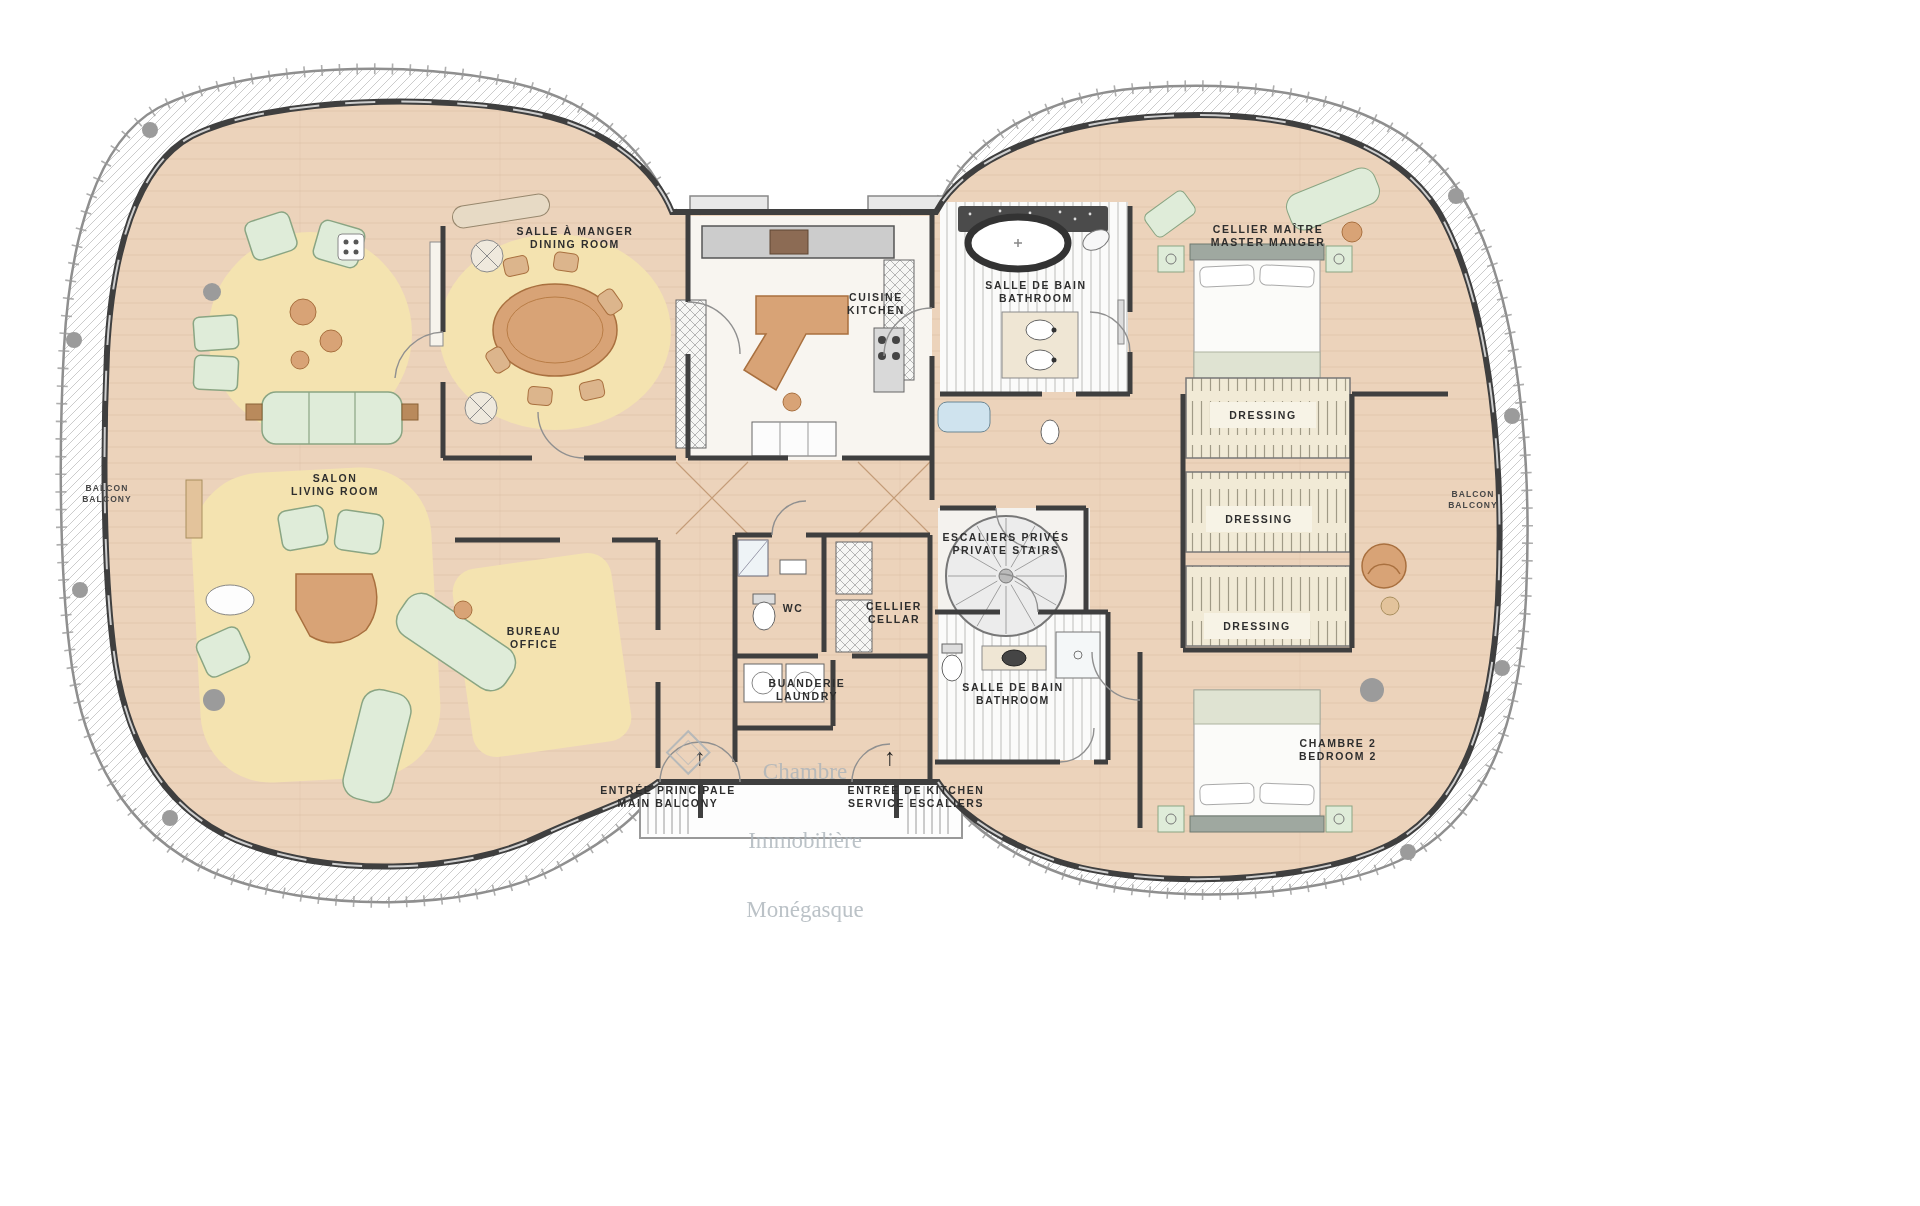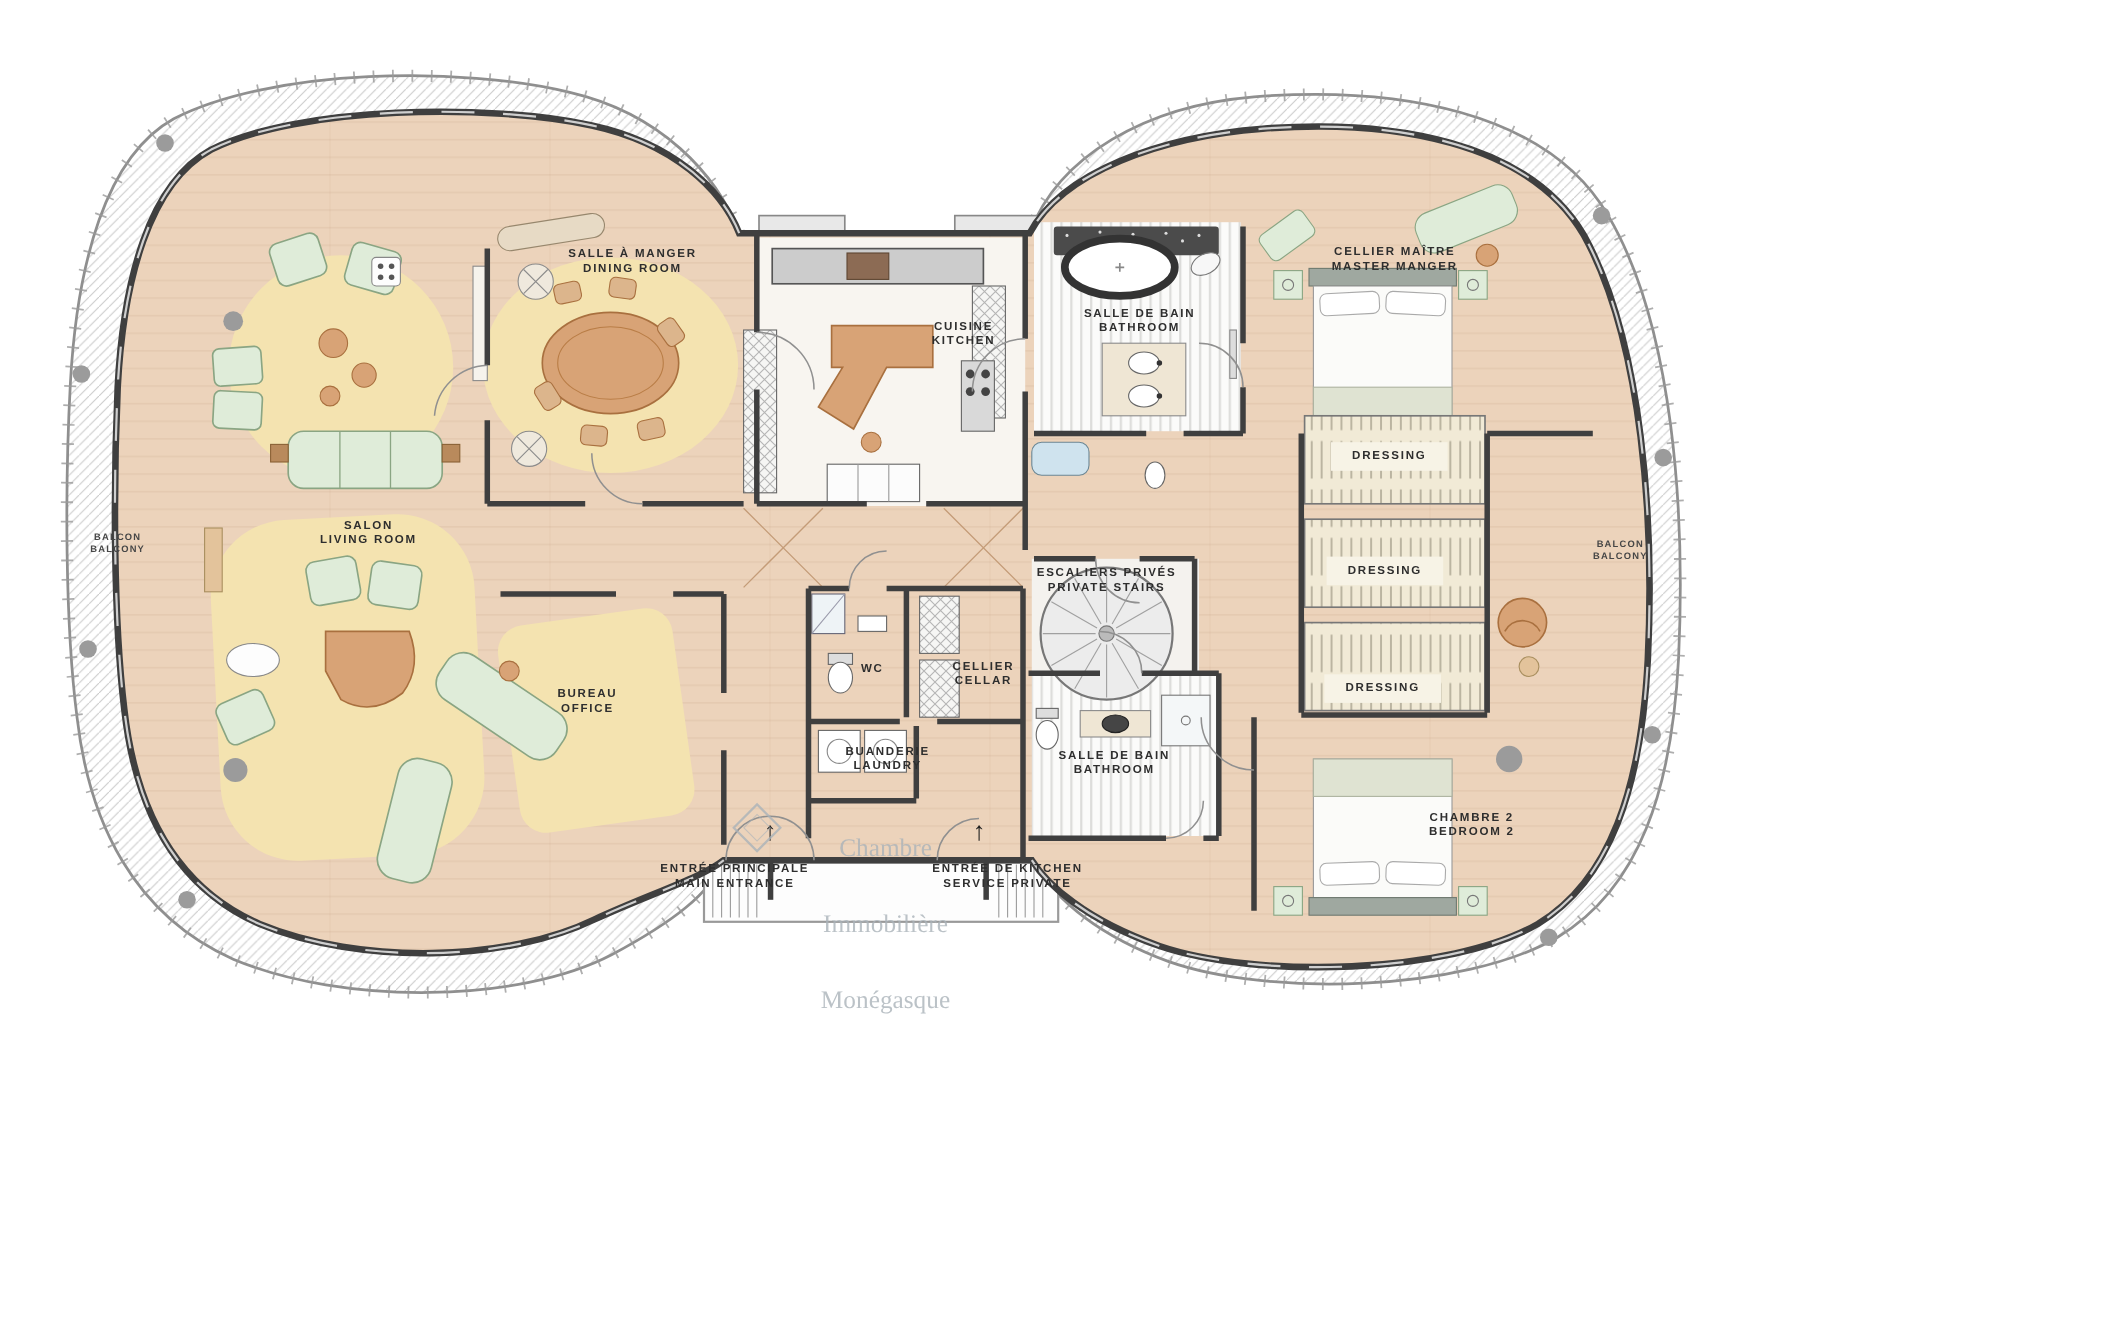--- a/index.html
+++ b/index.html
@@ -356,21 +356,21 @@
   <span>SALON</span>
   <span>LIVING ROOM</span>
 </div>
 <div class="lbl" style="left:1259px;top:519px">
   <span>DRESSING</span>
 </div>
 <div class="lbl small" style="left:1473px;top:500px">
   <span>BALCON</span>
   <span>BALCONY</span>
 </div>
-<div class="lbl" style="left:1006px;top:528px">
+<div class="lbl" style="left:1006px;top:544px">
   <span>ESCALIERS PRIVÉS</span>
   <span>PRIVATE STAIRS</span>
 </div>
 <div class="lbl" style="left:793px;top:608px">
   <span>WC</span>
 </div>
 <div class="lbl" style="left:894px;top:613px">
   <span>CELLIER</span>
   <span>CELLAR</span>
 </div>
@@ -388,25 +388,25 @@
 <div class="lbl" style="left:1013px;top:694px">
   <span>SALLE DE BAIN</span>
   <span>BATHROOM</span>
 </div>
 <div class="lbl" style="left:1338px;top:750px">
   <span>CHAMBRE 2</span>
   <span>BEDROOM 2</span>
 </div>
 <div class="lbl" style="left:668px;top:797px">
   <span>ENTRÉE PRINCIPALE</span>
-  <span>MAIN ENTRANCE</span>
+  <span>MAIN BALCONY</span>
 </div>
 <div class="lbl" style="left:916px;top:797px">
   <span>ENTRÉE DE KITCHEN</span>
-  <span>SERVICE PRIVATE</span>
+  <span>SERVICE ESCALIERS</span>
 </div>
 
 <div class="arrow" style="left:700px;top:757px">↑</div>
 <div class="arrow" style="left:890px;top:757px">↑</div>
 
 <div class="watermark">
   <div class="wm-diamond"></div>
   <span>Chambre</span>
   <span>Immobilière</span>
   <span>Monégasque</span>

